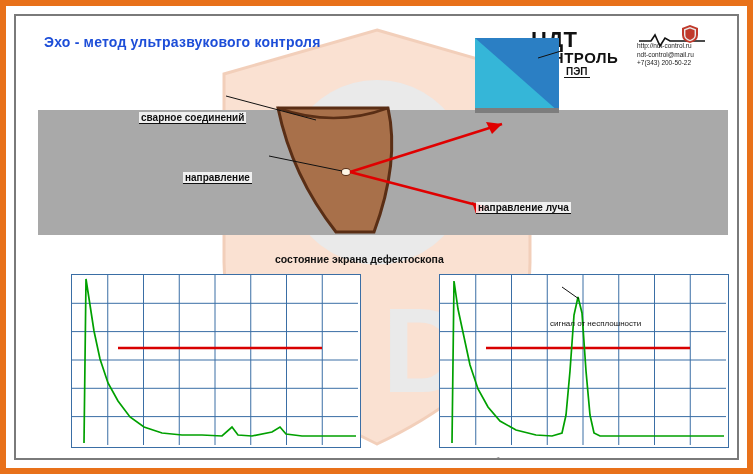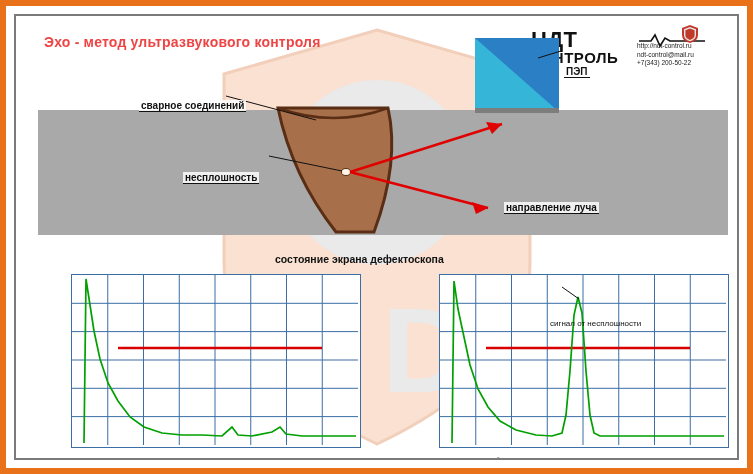--- a/index.html
+++ b/index.html
@@ -21,21 +21,21 @@
     left:8px;top:8px;right:8px;bottom:8px;
     border:2px solid #7a7a7a;
     background:#ffffff;
     overflow:hidden;
   }
   .title{
     position:absolute;
     left:28px;top:18px;
     font-size:14px;
     font-weight:bold;
-    color:#ef4444;
+    color:#1d4ed8;
     letter-spacing:0.2px;
   }
   
   .watermark{
     position:absolute;
     left:196px;top:6px;
     width:330px;height:430px;
     opacity:0.55;
     pointer-events:none;
   }
@@ -173,24 +173,24 @@
         <polygon points="486,108 470,106 476,118" fill="#e00000"></polygon>
         <line x1="334" y1="156" x2="472" y2="192" stroke="#e00000" stroke-width="2.4"></line>
         <polygon points="472,192 456,186 460,198" fill="#e00000"></polygon>
 
         <line x1="210" y1="80" x2="300" y2="104" stroke="#111" stroke-width="1"></line>
         <line x1="253" y1="140" x2="326" y2="155" stroke="#111" stroke-width="1"></line>
         <line x1="522" y1="42" x2="545" y2="35" stroke="#111" stroke-width="1"></line>
       </svg>
     </div>
 
-    <div class="lbl boxed b" style="left:123px;top:56px;">сварное соединений</div>
-    <div class="lbl boxed b" style="left:167px;top:128px;">несплошность</div>
+    <div class="lbl boxed b" style="left:123px;top:68px;">сварное соединений</div>
+    <div class="lbl boxed b" style="left:167px;top:128px;">направление</div>
     <div class="lbl boxed b" style="left:548px;top:22px;">ПЭП</div>
-    <div class="lbl boxed b" style="left:488px;top:158px;">направление луча</div>
+    <div class="lbl boxed b" style="left:460px;top:158px;">направление луча</div>
 
     <div class="screen-caption" style="left:259px;top:237px;">состояние экрана дефектоскопа</div>
 
     <div class="scope scope-left">
       <svg width="286" height="170" viewBox="0 0 286 170">
         <g stroke="#3a6ea5" stroke-width="1" fill="none">
           <line x1="35.75" y1="0" x2="35.75" y2="170"></line>
           <line x1="71.5" y1="0" x2="71.5" y2="170"></line>
           <line x1="107.25" y1="0" x2="107.25" y2="170"></line>
           <line x1="143" y1="0" x2="143" y2="170"></line>

